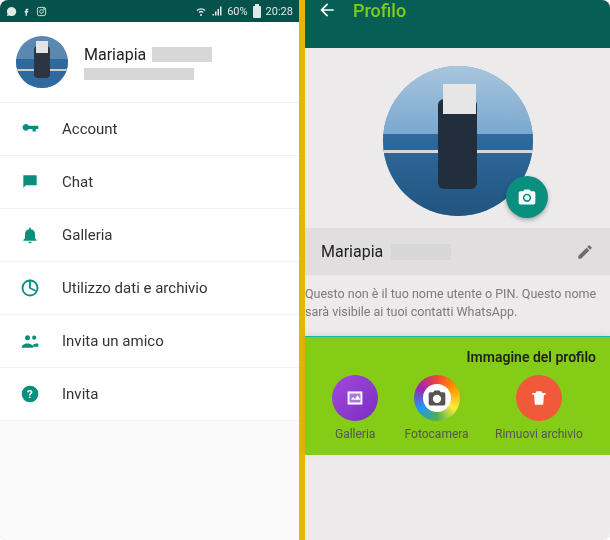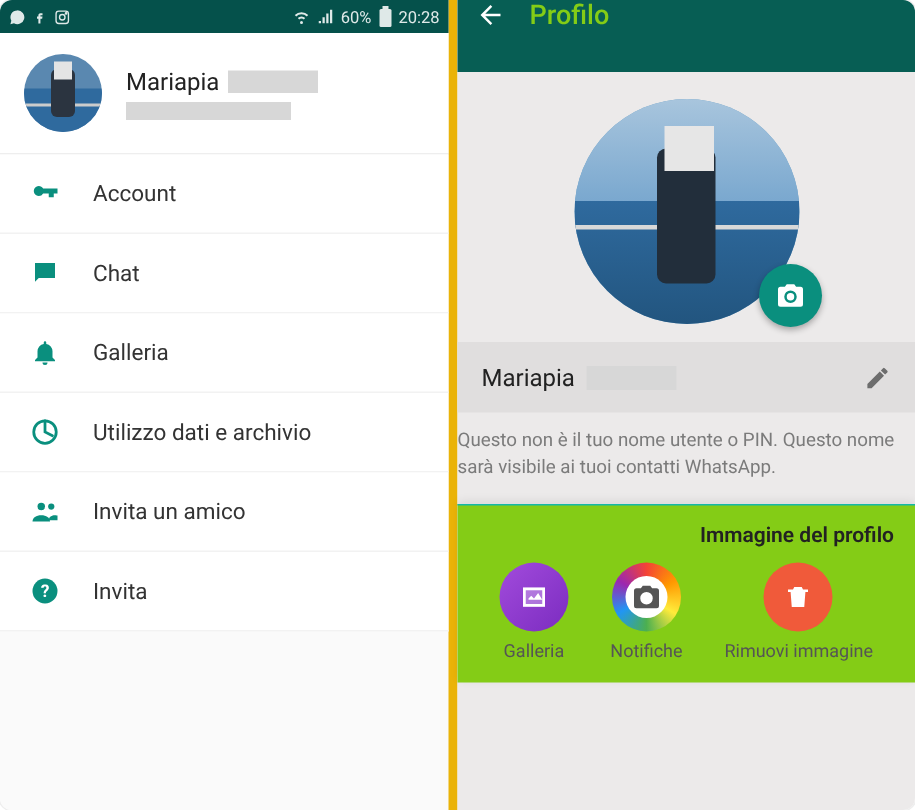--- a/index.html
+++ b/index.html
@@ -241,27 +241,27 @@
               </svg>
           </div>
           <div class="lbl">Galleria</div>
         </div>
         <div class="opt">
           <div class="circ c-rainbow">
             <svg width="20" height="20" viewBox="0 0 24 24" fill="#555">
                 <path d="M9 3 7.5 5H4a2 2 0 0 0-2 2v12a2 2 0 0 0 2 2h16a2 2 0 0 0 2-2V7a2 2 0 0 0-2-2h-3.5L15 3zm3 5a5 5 0 1 1 0 10 5 5 0 0 1 0-10z"></path>
               </svg>
           </div>
-          <div class="lbl">Notifiche</div>
+          <div class="lbl">Fotocamera</div>
         </div>
         <div class="opt">
           <div class="circ c-red">
             <svg width="20" height="20" viewBox="0 0 24 24" fill="#fff">
                 <path d="M6 7h12l-1 13H7zM9 4h6l1 2H8zM4 6h16v2H4z"></path>
               </svg>
           </div>
-          <div class="lbl">Rimuovi immagine</div>
+          <div class="lbl">Rimuovi archivio</div>
         </div>
       </div>
     </div>
   </div>
 
 </div>
 
 </body></html>

